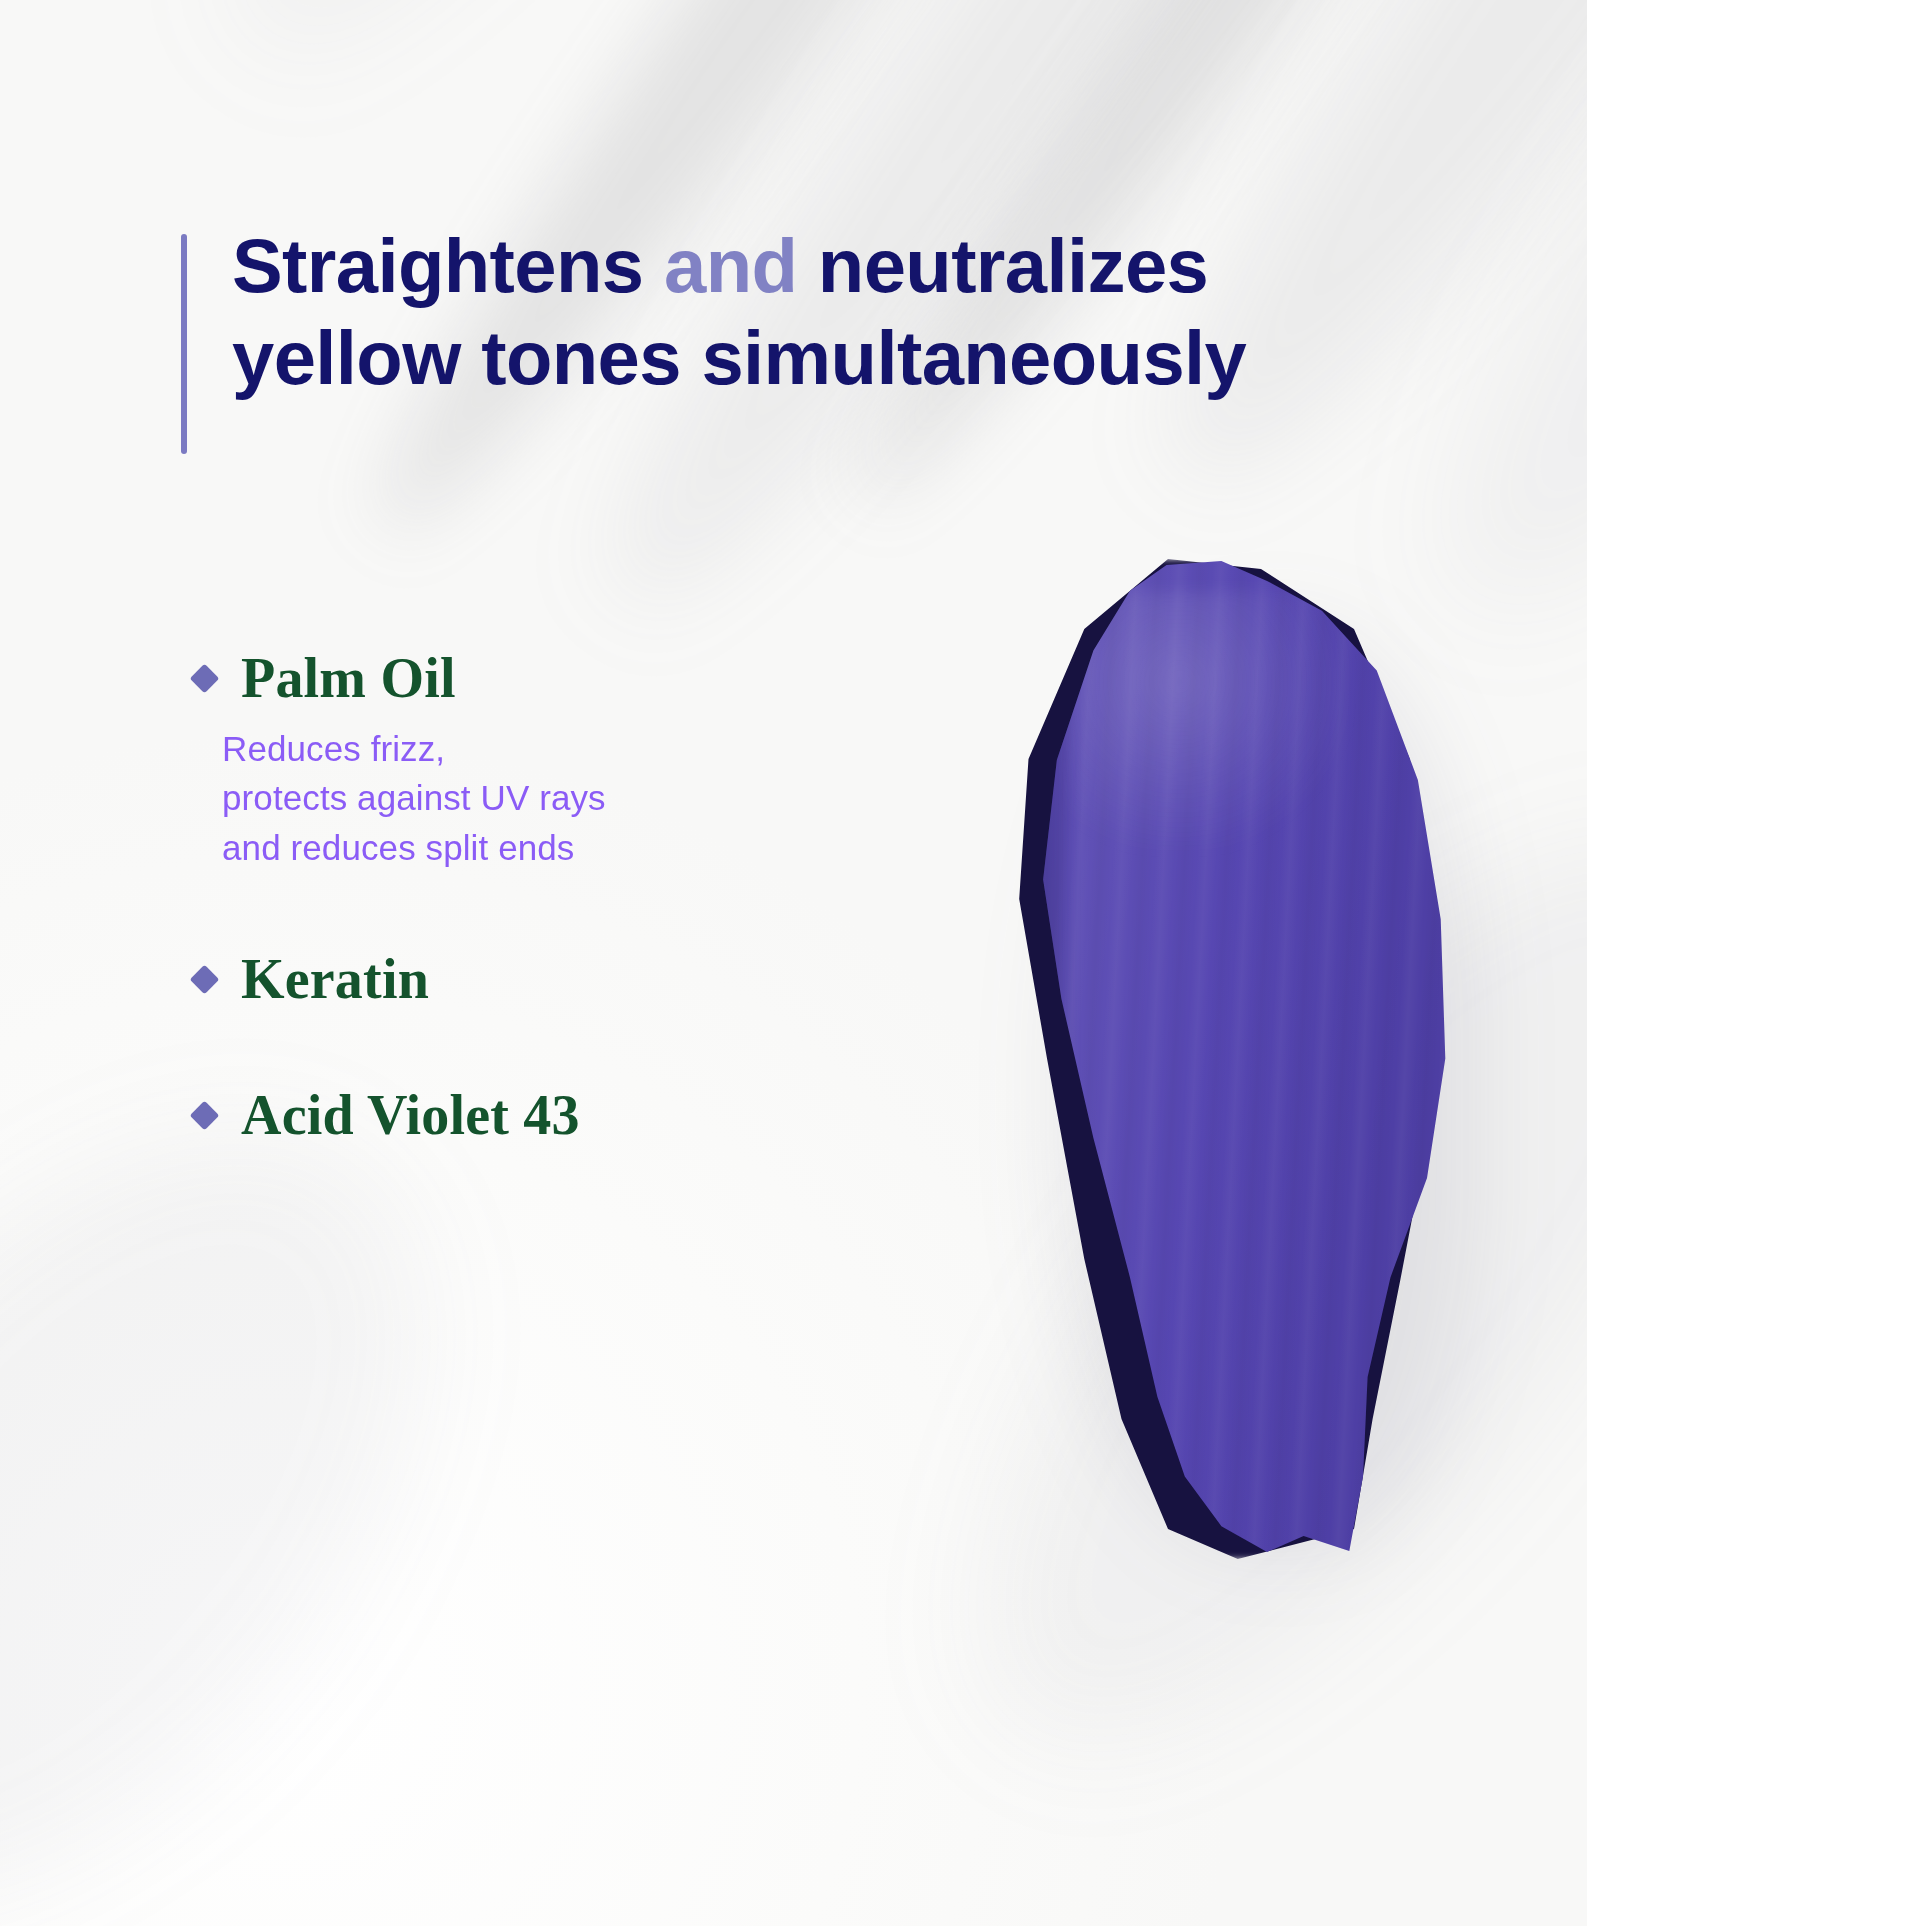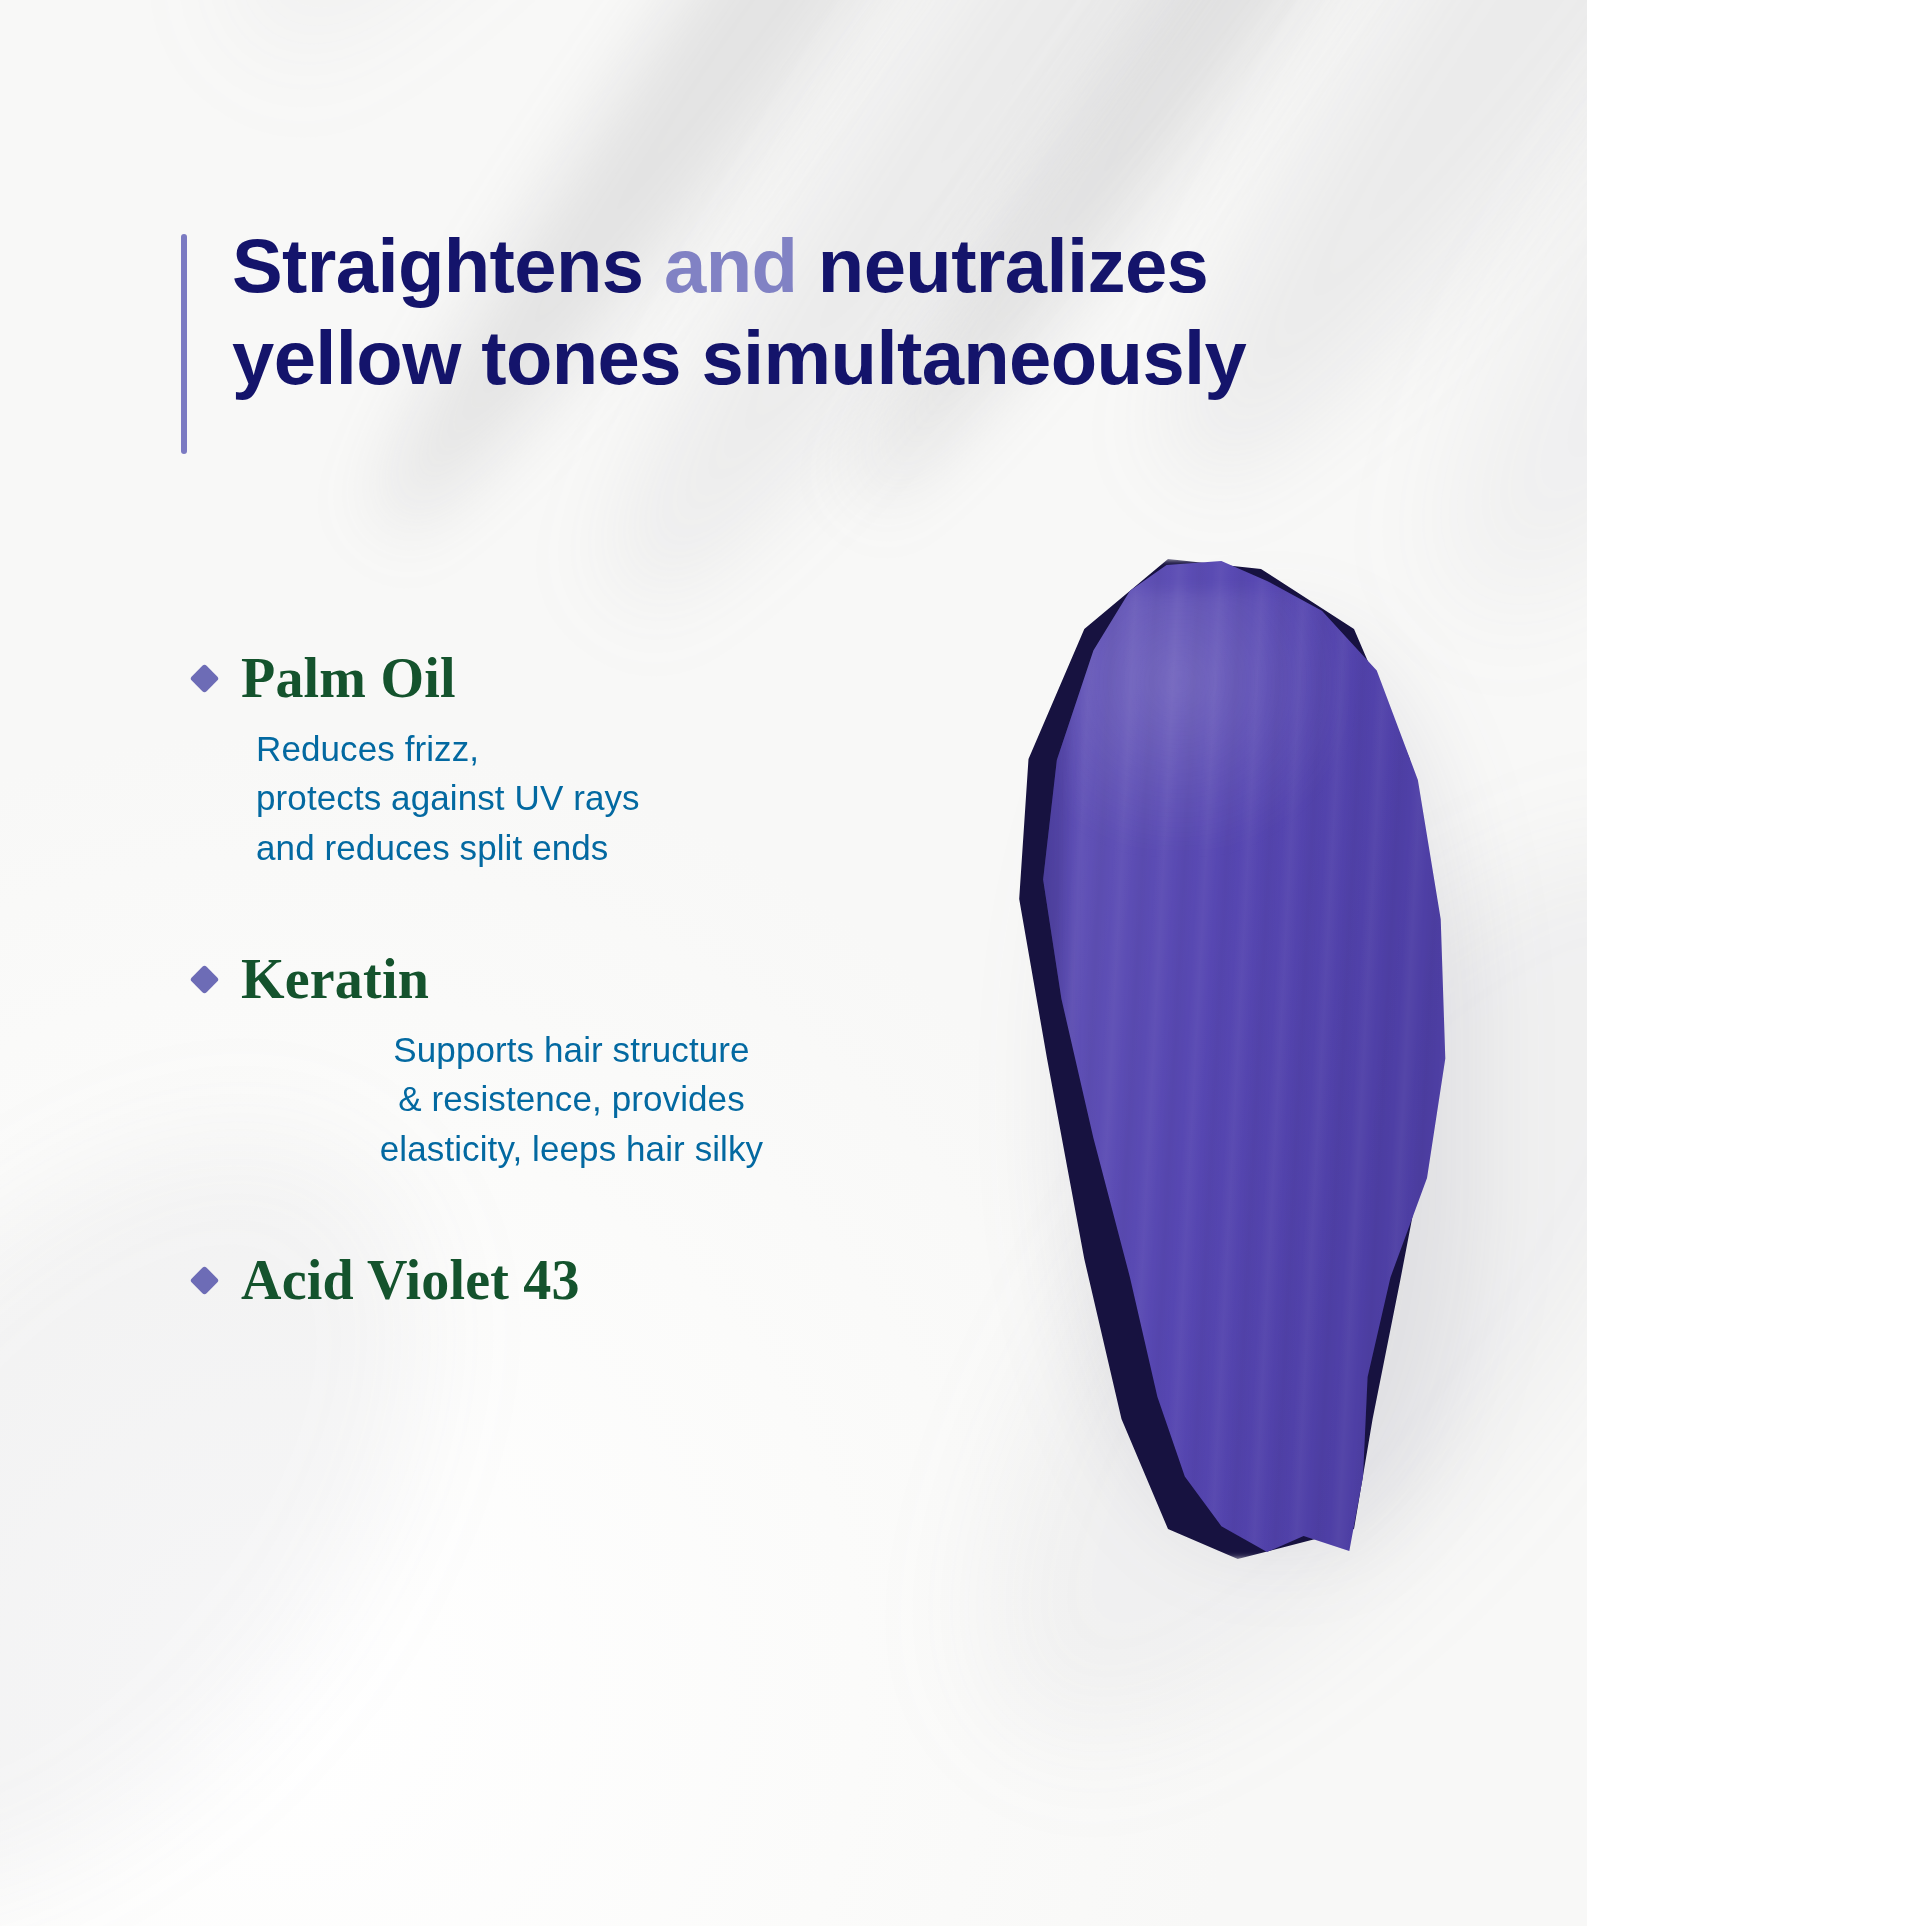--- a/index.html
+++ b/index.html
@@ -104,25 +104,25 @@
   .ing-title {
     font-family: "Liberation Serif", serif;
     font-size: 56px;
     font-weight: 700;
     color: #14532d;
     letter-spacing: 0.2px;
     line-height: 1.05;
   }
 
   .ing-desc {
-    margin-left: 62px;
+    margin-left: 28px;
     font-size: 35px;
     line-height: 1.42;
     font-weight: 300;
-    color: #0369a1;
+    color: #8b5cf6;
     letter-spacing: 0.1px;
     white-space: pre-line;
   }
 
   
   .swatch-wrap {
     position: absolute;
     left: 990px;
     top: 559px;
     width: 465px;
@@ -254,23 +254,20 @@
       <div class="ing-desc">Reduces frizz,
 protects against UV rays
 and reduces split ends</div>
     </div>
 
     <div class="ing-item">
       <div class="ing-head">
         <span class="bullet-diamond"></span>
         <span class="ing-title">Keratin</span>
       </div>
-      <div class="ing-desc">Supports hair structure
-&amp; resistence, provides
-elasticity, leeps hair silky</div>
     </div>
 
     <div class="ing-item">
       <div class="ing-head">
         <span class="bullet-diamond"></span>
         <span class="ing-title">Acid Violet 43</span>
       </div>
     </div>
 
   </div>

